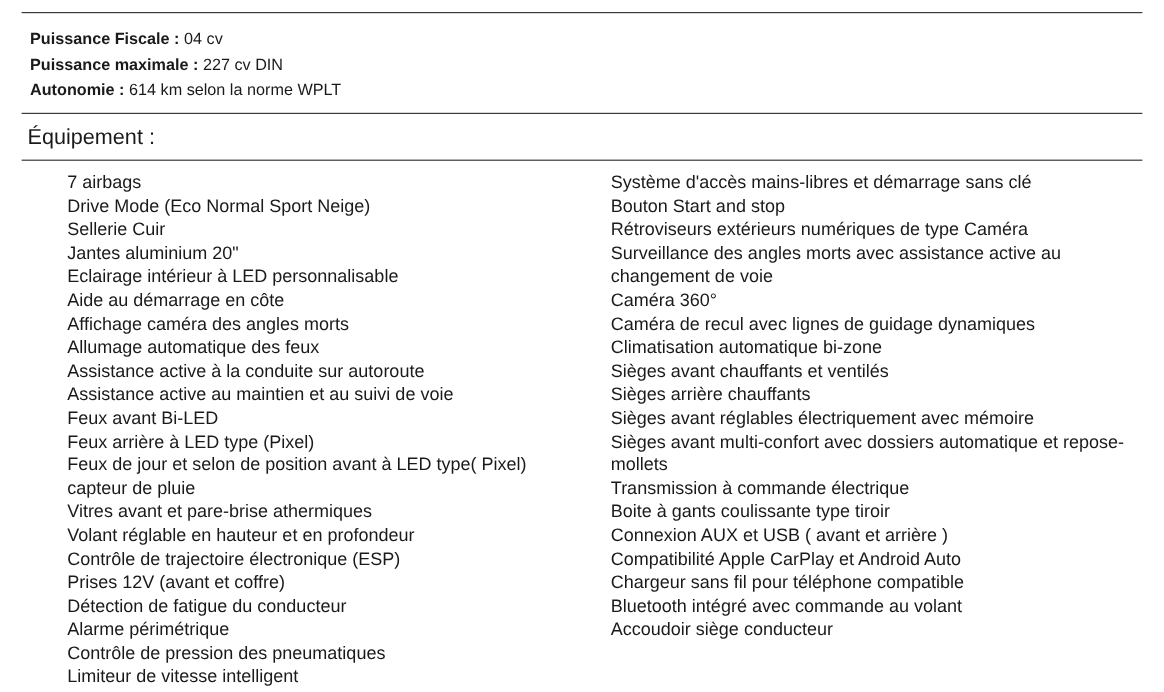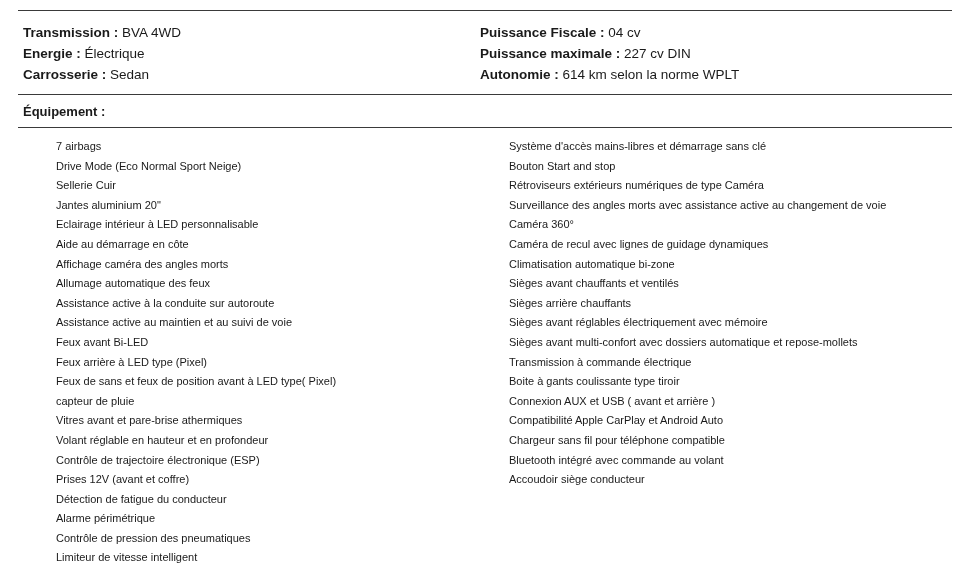--- a/index.html
+++ b/index.html
@@ -51,22 +51,22 @@
   .spec-label {
     font-weight: bold;
   }
   .spec-value {
     font-weight: normal;
   }
 
   
   .equip-head {
     padding: 9px 0 8px 5px;
-    font-weight: bold;
-    font-size: 13px;
+    font-weight: normal;
+    font-size: 18px;
   }
 
   
   .equip-body {
     display: flex;
     padding-top: 9px;
   }
   .equip-col {
     box-sizing: border-box;
   }
@@ -74,45 +74,31 @@
     width: 455px;
     padding-left: 38px;
   }
   .equip-col.right {
     flex: 1;
     padding-left: 36px;
     padding-right: 4px;
   }
   .equip-item {
     line-height: 19.6px;
-    font-size: 11px;
+    font-size: 15px;
   }
 </style>
 </head>
 <body>
 
 <div class="page">
 
   <div class="rule top"></div>
 
   <div class="specs">
-    <div class="col left">
-      <div class="spec-row">
-        <span class="spec-label">Transmission :</span>
-        <span class="spec-value">BVA 4WD</span>
-      </div>
-      <div class="spec-row">
-        <span class="spec-label">Energie :</span>
-        <span class="spec-value">Électrique</span>
-      </div>
-      <div class="spec-row">
-        <span class="spec-label">Carrosserie :</span>
-        <span class="spec-value">Sedan</span>
-      </div>
-    </div>
     <div class="col right">
       <div class="spec-row">
         <span class="spec-label">Puissance Fiscale :</span>
         <span class="spec-value">04 cv</span>
       </div>
       <div class="spec-row">
         <span class="spec-label">Puissance maximale :</span>
         <span class="spec-value">227 cv DIN</span>
       </div>
       <div class="spec-row">
@@ -135,21 +121,21 @@
       <div class="equip-item">Sellerie Cuir</div>
       <div class="equip-item">Jantes aluminium 20"</div>
       <div class="equip-item">Eclairage intérieur à LED personnalisable</div>
       <div class="equip-item">Aide au démarrage en côte</div>
       <div class="equip-item">Affichage caméra des angles morts</div>
       <div class="equip-item">Allumage automatique des feux</div>
       <div class="equip-item">Assistance active à la conduite sur autoroute</div>
       <div class="equip-item">Assistance active au maintien et au suivi de voie</div>
       <div class="equip-item">Feux avant Bi-LED</div>
       <div class="equip-item">Feux arrière à LED type (Pixel)</div>
-      <div class="equip-item">Feux de sans et feux de position avant à LED type( Pixel)</div>
+      <div class="equip-item">Feux de jour et selon de position avant à LED type( Pixel)</div>
       <div class="equip-item">capteur de pluie</div>
       <div class="equip-item">Vitres avant et pare-brise athermiques</div>
       <div class="equip-item">Volant réglable en hauteur et en profondeur</div>
       <div class="equip-item">Contrôle de trajectoire électronique (ESP)</div>
       <div class="equip-item">Prises 12V (avant et coffre)</div>
       <div class="equip-item">Détection de fatigue du conducteur</div>
       <div class="equip-item">Alarme périmétrique</div>
       <div class="equip-item">Contrôle de pression des pneumatiques</div>
       <div class="equip-item">Limiteur de vitesse intelligent</div>
     </div>

